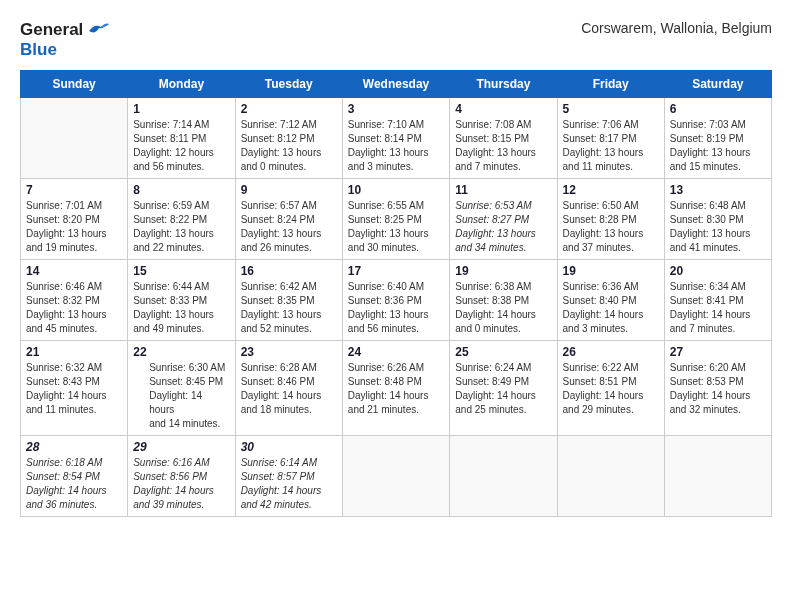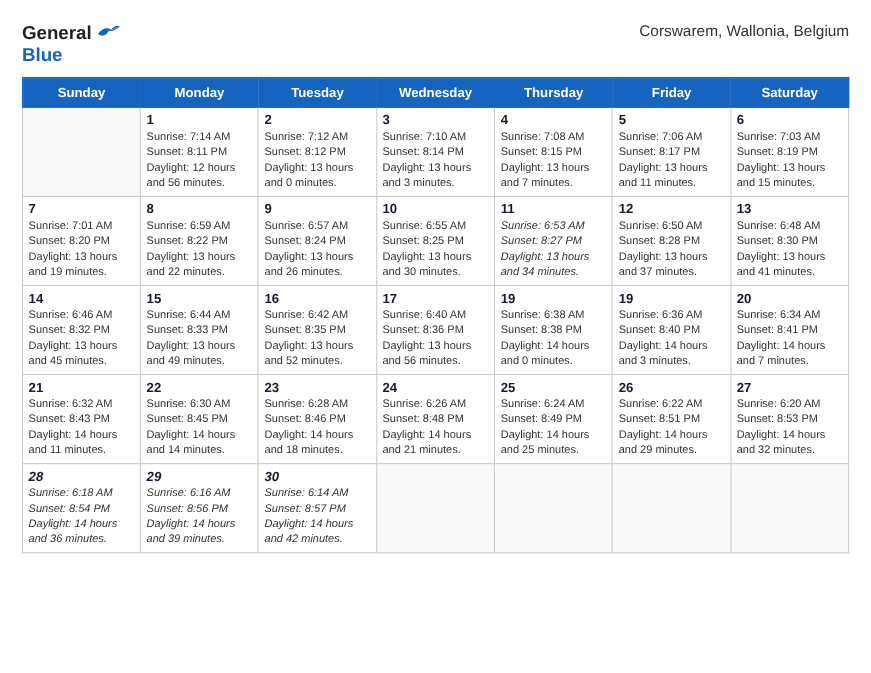--- a/index.html
+++ b/index.html
@@ -275,21 +275,21 @@
       <tr>
         <td>
           <span class="day-number">21</span>
           <div class="day-info" style="white-space: pre-line;">Sunrise: 6:32 AM
 Sunset: 8:43 PM
 Daylight: 14 hours
 and 11 minutes.</div>
         </td>
         <td>
           <span class="day-number">22</span>
-          <div class="day-info" style="white-space: pre-line;">Sunrise: 6:30 AM
+          <div class="day-info" style="white-space: pre-line; margin-left: 16px;">Sunrise: 6:30 AM
 Sunset: 8:45 PM
 Daylight: 14 hours
 and 14 minutes.</div>
         </td>
         <td>
           <span class="day-number">23</span>
           <div class="day-info" style="white-space: pre-line;">Sunrise: 6:28 AM
 Sunset: 8:46 PM
 Daylight: 14 hours
 and 18 minutes.</div>

